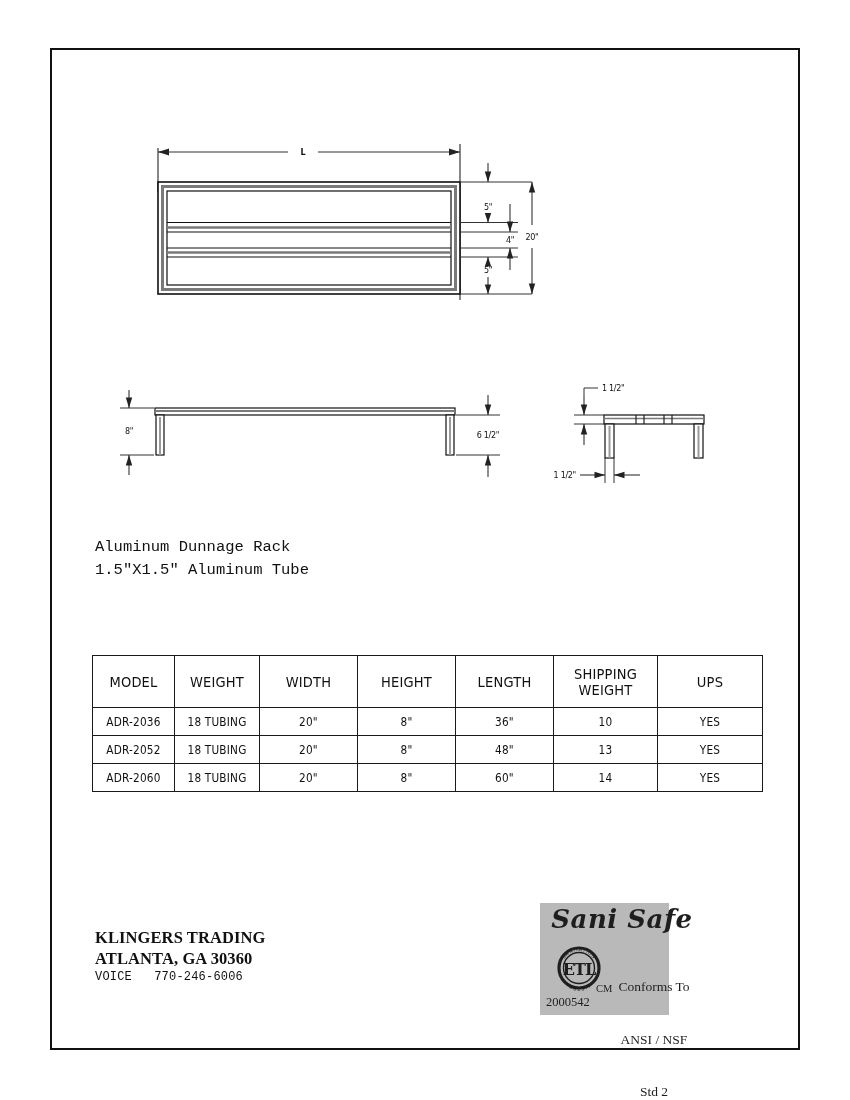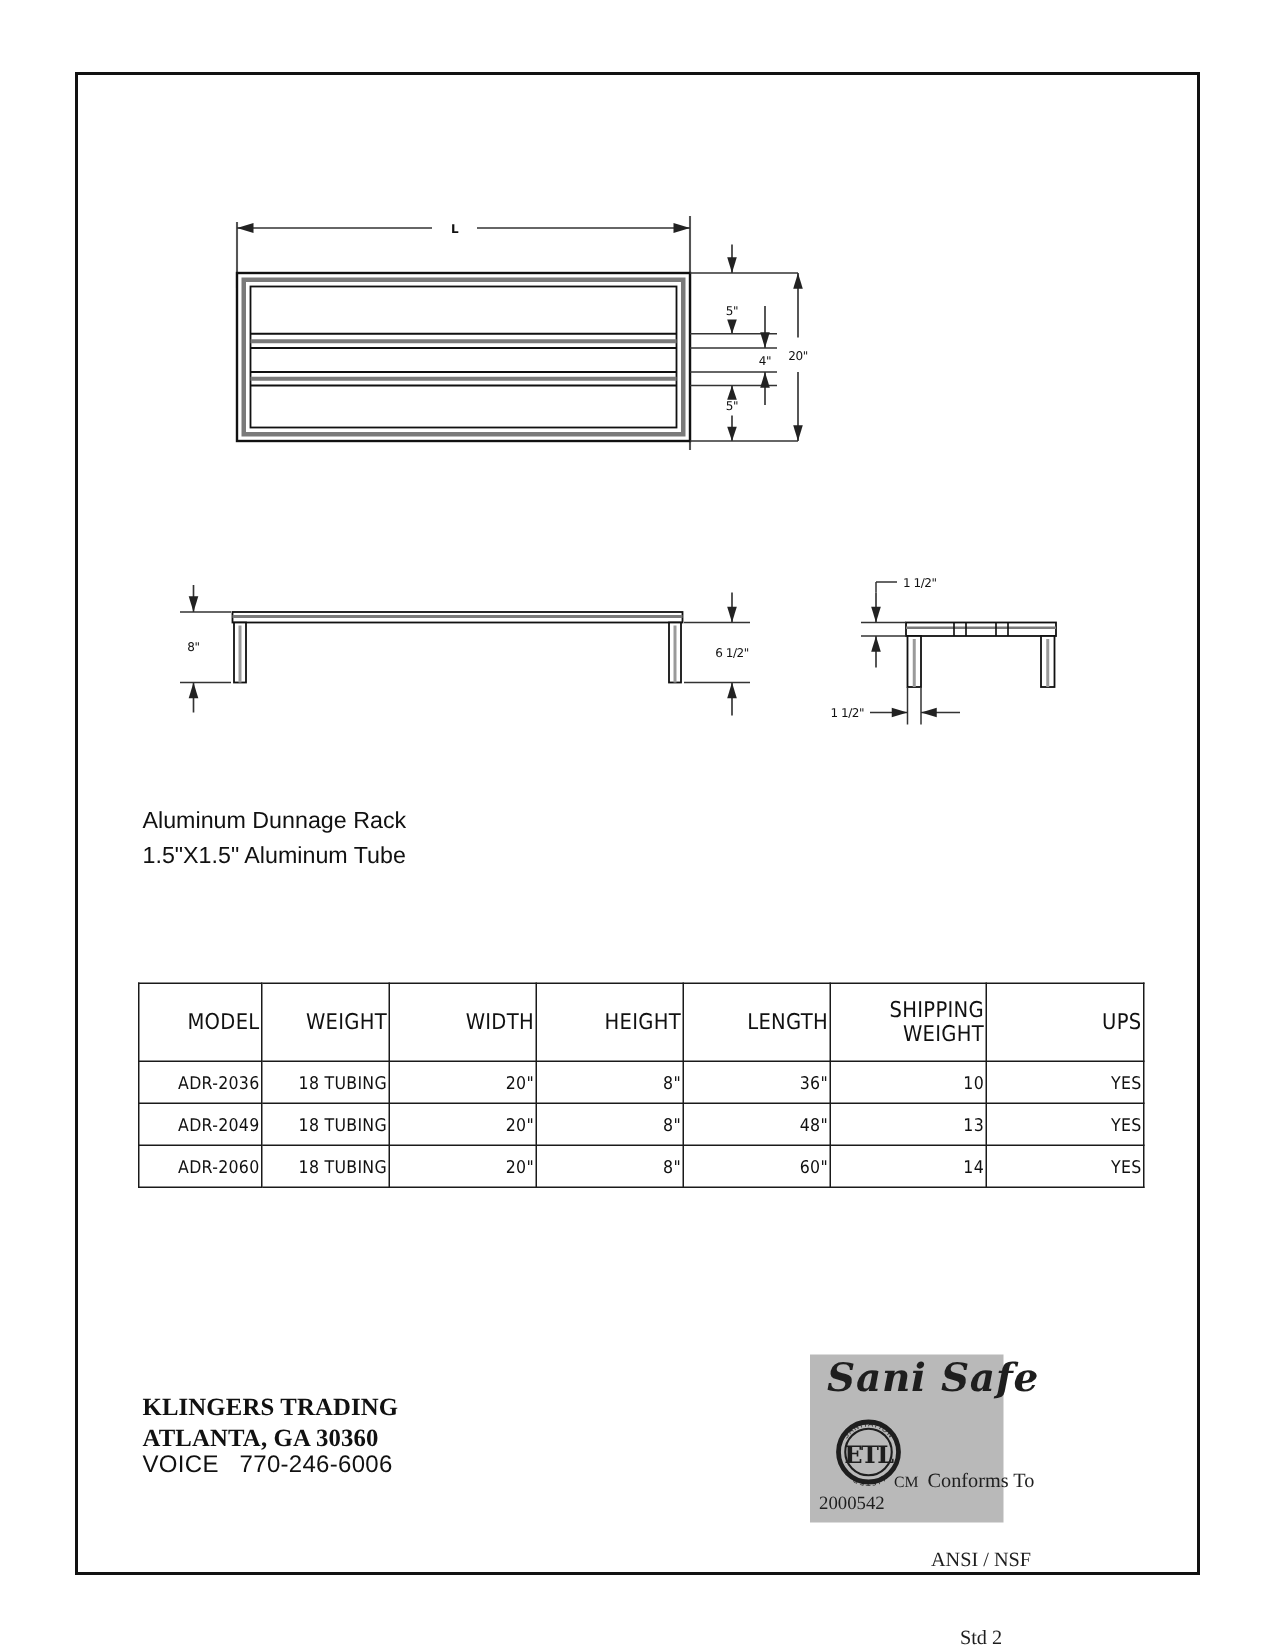--- a/index.html
+++ b/index.html
@@ -36,40 +36,40 @@
     font-size: 8px;
     fill: #111111;
     letter-spacing: -0.3px;
   }
 
   
   #product-desc {
     position: absolute;
     left: 95px;
     top: 536px;
-    font-family: Liberation Sans, sans-serif;
+    font-family: Liberation Mono, monospace;
     font-size: 15.5px;
     color: #111111;
     line-height: 23px;
   }
   #product-desc div { white-space: pre; }
 
   
   #spec-table {
     position: absolute;
     left: 92px;
     top: 655px;
     width: 670px;
     border-collapse: collapse;
     table-layout: fixed;
     font-family: "DejaVu Sans Condensed", "DejaVu Sans", sans-serif;
   }
   #spec-table th, #spec-table td {
     border: 1.3px solid #1a1a1a;
-    text-align: right;
+    text-align: center;
     color: #111111;
     font-weight: normal;
     letter-spacing: 0.2px;
   }
   #spec-table th {
     height: 49px;
     font-size: 14.5px;
     line-height: 16px;
     vertical-align: middle;
   }
@@ -95,22 +95,22 @@
   }
   .co-line {
     font-family: "Liberation Serif", serif;
     font-size: 16.5px;
     font-weight: bold;
     line-height: 20.5px;
     white-space: pre;
     letter-spacing: 0.1px;
   }
   .co-contact {
-    font-family: Liberation Sans, sans-serif;
-    font-size: 16px;
+    font-family: Liberation Mono, monospace;
+    font-size: 12px;
     line-height: 16px;
     white-space: pre;
     letter-spacing: 0.2px;
   }
 
   
   #cert-logo {
     position: absolute;
     left: 540px;
     top: 903px;
@@ -327,21 +327,21 @@
     <tr>
       <td>ADR-2036</td>
       <td>18  TUBING</td>
       <td>20"</td>
       <td>8"</td>
       <td>36"</td>
       <td>10</td>
       <td>YES</td>
     </tr>
     <tr>
-      <td>ADR-2049</td>
+      <td>ADR-2052</td>
       <td>18  TUBING</td>
       <td>20"</td>
       <td>8"</td>
       <td>48"</td>
       <td>13</td>
       <td>YES</td>
     </tr>
     <tr>
       <td>ADR-2060</td>
       <td>18  TUBING</td>

